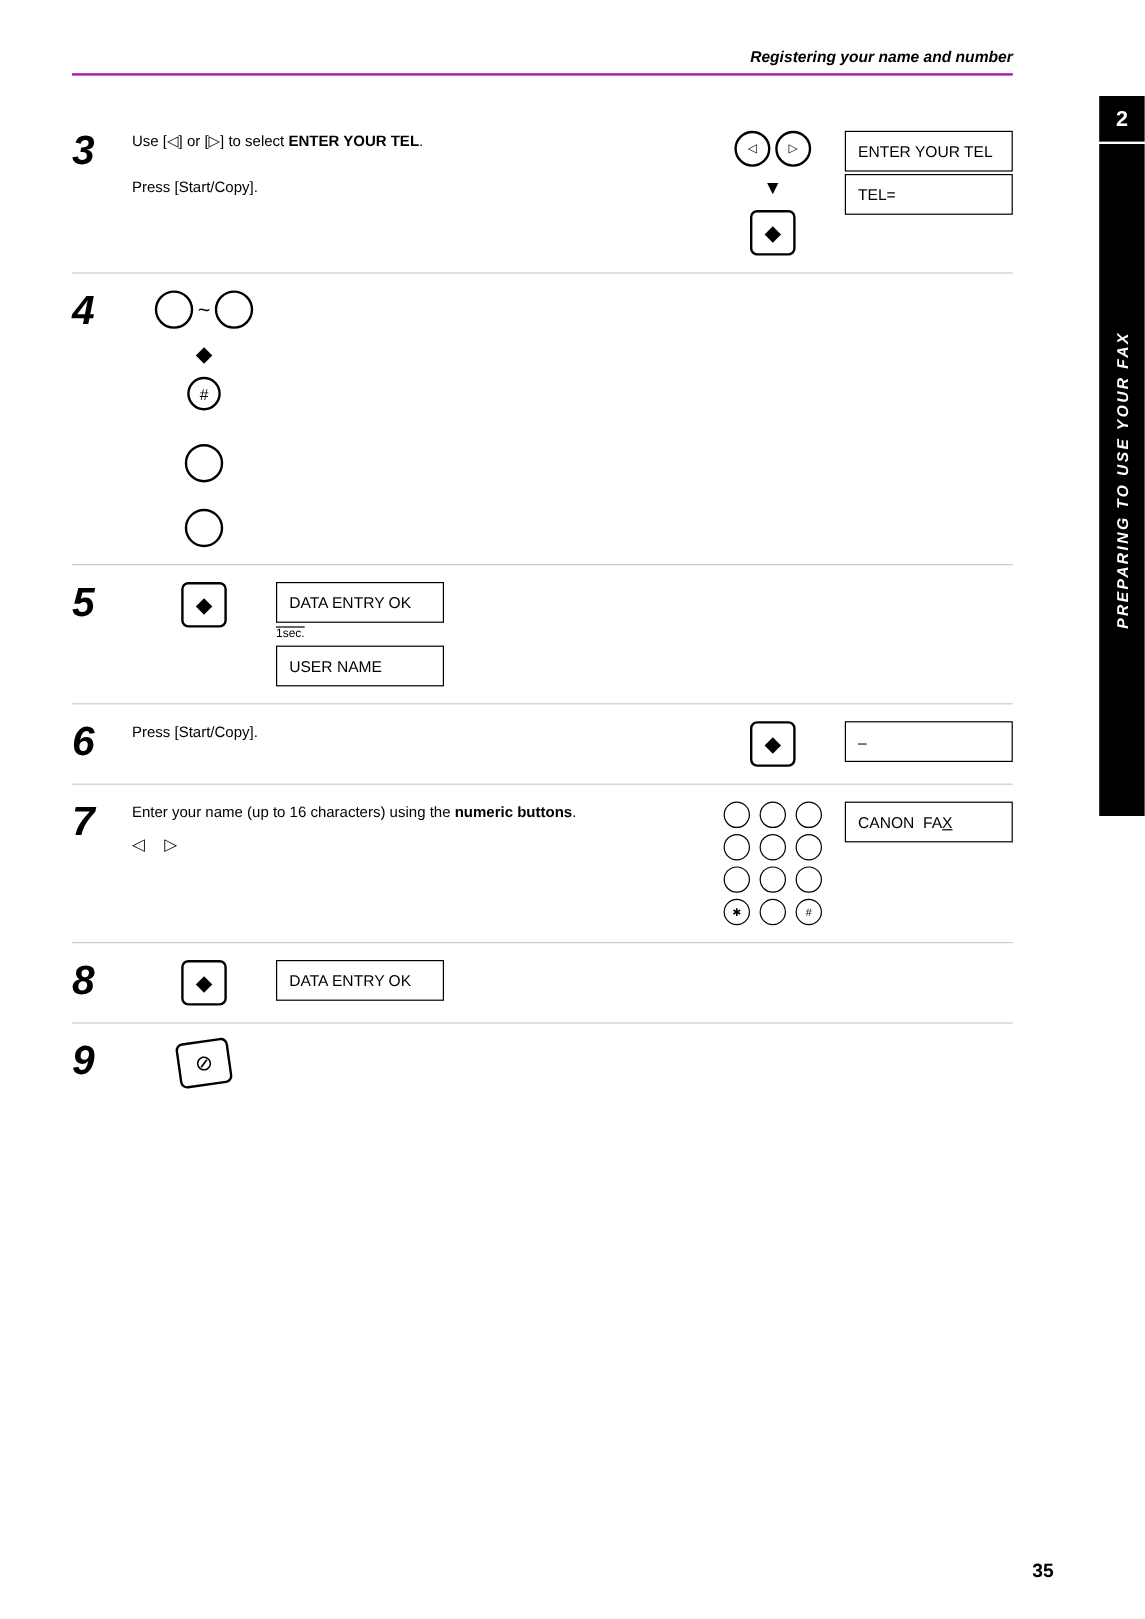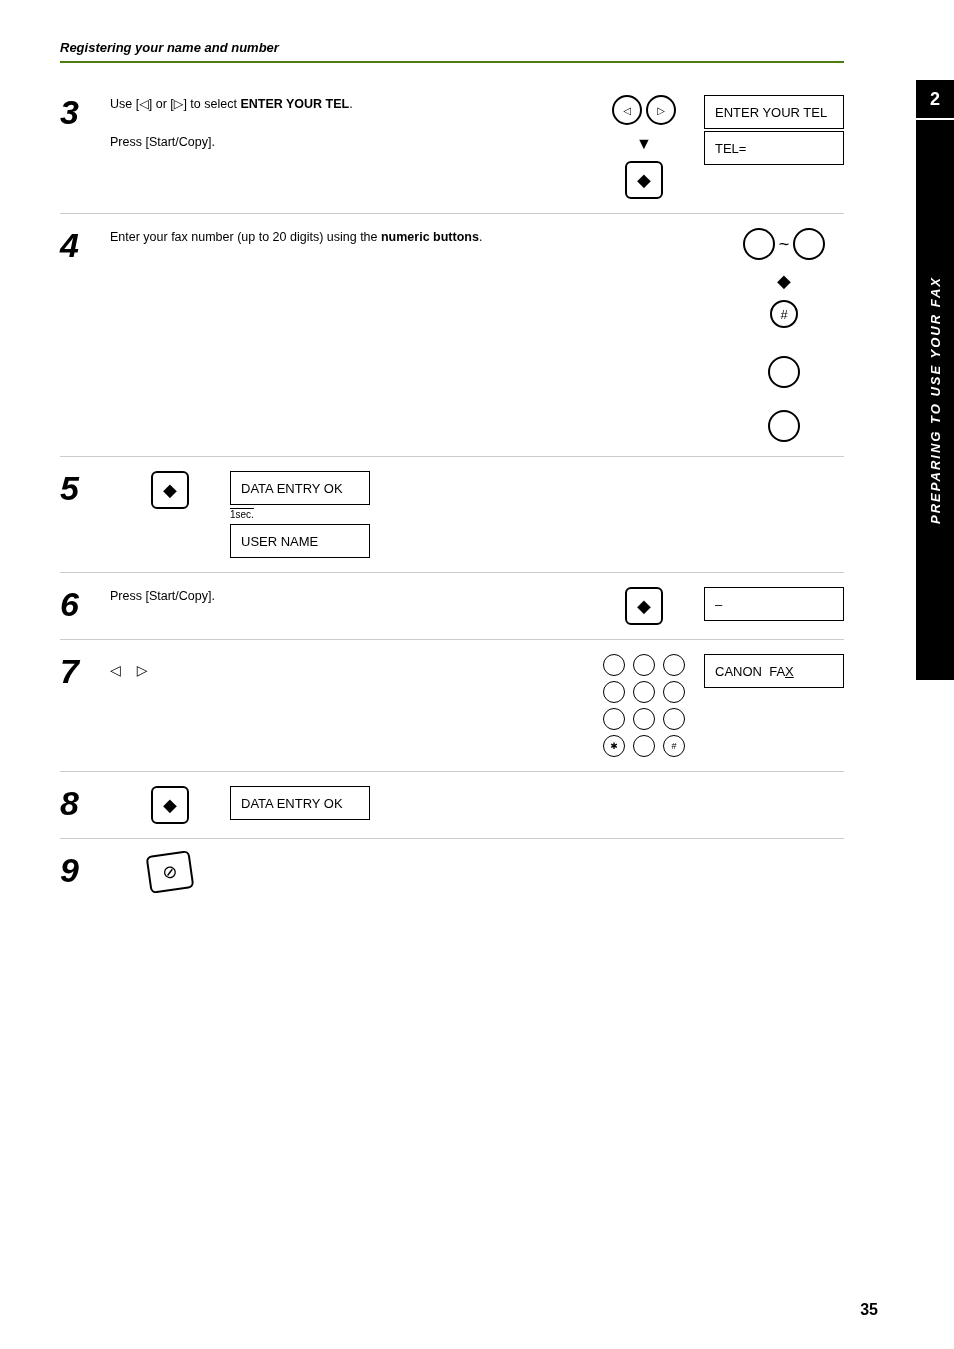--- a/index.html
+++ b/index.html
@@ -52,27 +52,27 @@
       color: #fff;
       display: flex;
       align-items: center;
       justify-content: center;
       font-size: 18px;
       font-weight: bold;
     }
 
     
     .page-header {
-      text-align: left;
+      text-align: right;
       font-style: italic;
       font-weight: bold;
       font-size: 13px;
-      border-bottom: 2px solid #4d7c0f;
+      border-bottom: 2px solid #a21caf;
       padding-bottom: 6px;
-      margin-bottom: 18px;
+      margin-bottom: 32px;
       margin-right: 50px;
     }
 
     
     .section-row {
       display: flex;
       flex-direction: row;
       align-items: flex-start;
       margin-bottom: 0;
       border-bottom: 1px solid #ccc;
@@ -280,23 +280,20 @@
         <span>ENTER YOUR TEL</span>
       </div>
       <div class="display-box">
         <span>TEL=</span>
       </div>
     </div>
   </div>
 
   <div class="section-row">
     <div class="step-number">4</div>
-    <div class="step-text">
-      <span>Enter your fax number (up to 20 digits) using the <b>numeric buttons</b>.</span>
-    </div>
     <div class="step-icon">
 
       <div style="display:flex;align-items:center;margin-bottom:2px;">
         <div class="icon-medium-circle"></div>
         <span class="icon-tilde">~</span>
         <div class="icon-medium-circle"></div>
       </div>
       <div class="icon-dot">◆</div>
       <div class="icon-hash-circle">#</div>
       <div style="height:12px;"></div>
@@ -335,20 +332,21 @@
     <div class="step-display">
       <div class="display-box">
         <span>–</span>
       </div>
     </div>
   </div>
 
   <div class="section-row">
     <div class="step-number">7</div>
     <div class="step-text">
+      <span>Enter your name (up to 16 characters) using the <b>numeric buttons</b>.</span>
       <div class="step-arrows">
         <span>◁</span>
         <span>▷</span>
       </div>
     </div>
     <div class="step-icon">
 
       <div class="icon-grid-3x3">
         <div class="icon-grid-row">
           <div class="icon-grid-circle"></div>

